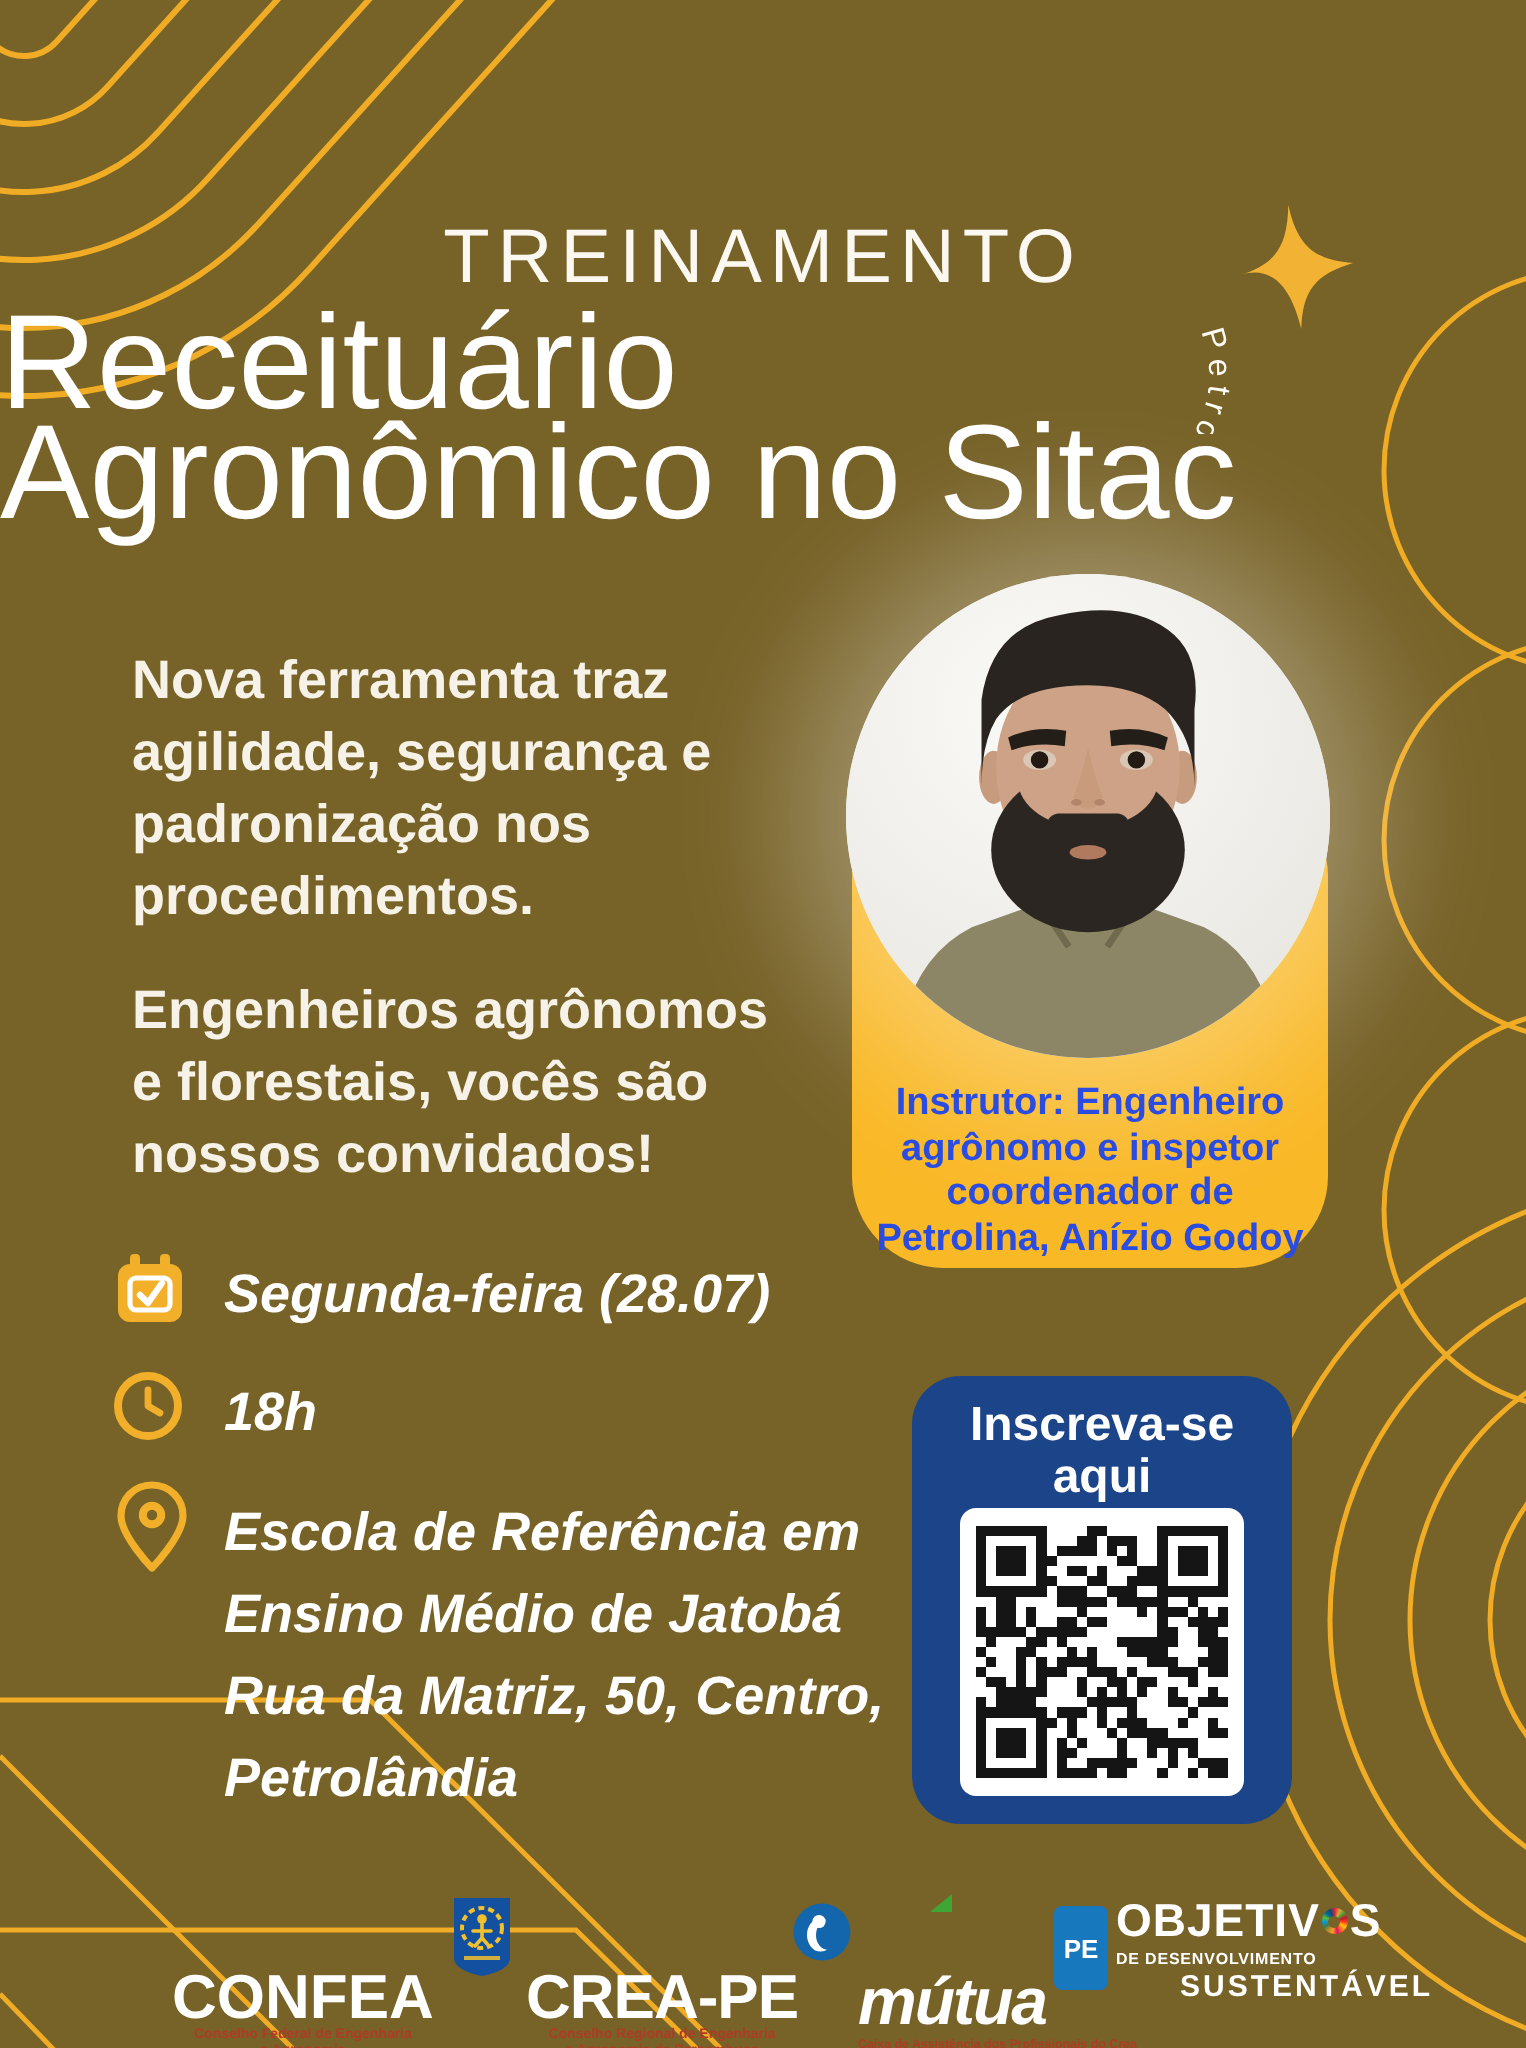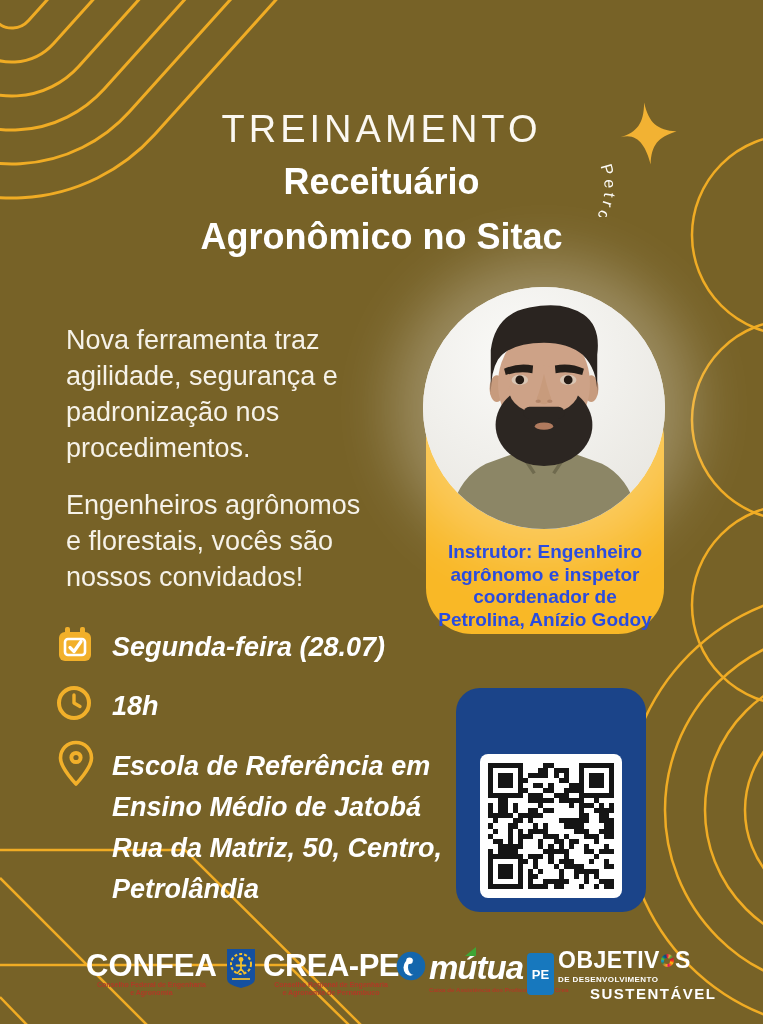--- a/index.html
+++ b/index.html
@@ -11,26 +11,26 @@
   }
   .abs{position:absolute;}
   svg{display:block;}
 
   
   .kicker{
     left:0; right:0; top:108px; text-align:center;
     font-size:38px; font-weight:500; letter-spacing:4px; color:#fbf8f1;
   }
   .title{
-    left:0; right:0; top:154px; text-align:center;
-    font-size:36px; line-height:55px; font-weight:700; color:#ffffff;
-  }
-
-  
-  .intro{left:66px; color:#f6f2e8; font-size:27px; line-height:36px; font-weight:400;}
+    left:0; right:0; top:154px; 
+    font-size:67px; line-height:55px; font-weight:400; color:#ffffff;
+  }
+
+  
+  .intro{left:66px; color:#f6f2e8; font-size:27px; line-height:36px; font-weight:700;}
   .intro-1{top:322px;}
   .intro-2{top:487px;}
 
   
   .instructor-bg{
     left:426px; top:392px; width:238px; height:242px;
     background:#f9b826; border-radius:46px;
   }
   .photo-circle{
     left:423px; top:287px; width:242px; height:242px; border-radius:50%;
@@ -55,21 +55,21 @@
     position:absolute; left:0; right:0; top:12px; text-align:center;
     color:#ffffff; font-weight:700; font-size:24px; line-height:26px;
   }
   .qr-panel{
     position:absolute; left:24px; top:66px; width:142px; height:144px;
     background:#ffffff; border-radius:8px;
   }
   .qr-panel svg{position:absolute; left:8px; top:9px;}
 
   
-  .logo-name{color:#ffffff; font-weight:800; line-height:1; white-space:nowrap;}
+  .logo-name{color:#ffffff; font-weight:800; line-height:1; white-space:nowrap;margin-top:33px;}
   .logo-sub{color:#b03a26; font-weight:700; font-size:7px; line-height:8px; text-align:center; white-space:nowrap;}
   .confea{left:86px;  top:950px; text-align:center;}
   .confea .logo-name{font-size:31px;}
   .crea-shield{left:225px; top:947px;}
   .creape{left:263px; top:950px; text-align:center;}
   .creape .logo-name{font-size:31px; letter-spacing:-0.5px;}
   .mutua{left:396px; top:951px;}
   .mutua-row{display:flex; align-items:flex-start;}
   .mutua-text-wrap{position:relative; margin-left:3px;}
   .mutua .logo-name{font-size:33px; letter-spacing:-1px; text-transform:lowercase;font-style:italic;}
@@ -219,20 +219,24 @@
     <circle cx="20" cy="17.5" r="4.6" stroke="#F2B02A" stroke-width="4" fill="none"></circle>
   </svg>
   <div class="abs detail-text loc-lines" style="left:112px;top:746px;">
     <div>Escola de Referência em</div>
     <div>Ensino Médio de Jatobá</div>
     <div>Rua da Matriz, 50, Centro,</div>
     <div>Petrolândia</div>
   </div>
 
   <div class="abs signup-box">
+    <div class="signup-cta">
+      <div>Inscreva-se</div>
+      <div>aqui</div>
+    </div>
     <div class="qr-panel">
       <svg width="126" height="126" viewBox="0 0 25 25" shape-rendering="crispEdges" fill="#151515">
           <path d="M0 0h1v1h-1zM1 0h1v1h-1zM2 0h1v1h-1zM3 0h1v1h-1zM4 0h1v1h-1zM5 0h1v1h-1zM6 0h1v1h-1zM11 0h1v1h-1zM12 0h1v1h-1zM18 0h1v1h-1zM19 0h1v1h-1zM20 0h1v1h-1zM21 0h1v1h-1zM22 0h1v1h-1zM23 0h1v1h-1zM24 0h1v1h-1zM0 1h1v1h-1zM6 1h1v1h-1zM10 1h1v1h-1zM11 1h1v1h-1zM13 1h1v1h-1zM14 1h1v1h-1zM15 1h1v1h-1zM18 1h1v1h-1zM24 1h1v1h-1zM0 2h1v1h-1zM2 2h1v1h-1zM3 2h1v1h-1zM4 2h1v1h-1zM6 2h1v1h-1zM8 2h1v1h-1zM9 2h1v1h-1zM10 2h1v1h-1zM11 2h1v1h-1zM13 2h1v1h-1zM15 2h1v1h-1zM18 2h1v1h-1zM20 2h1v1h-1zM21 2h1v1h-1zM22 2h1v1h-1zM24 2h1v1h-1zM0 3h1v1h-1zM2 3h1v1h-1zM3 3h1v1h-1zM4 3h1v1h-1zM6 3h1v1h-1zM7 3h1v1h-1zM14 3h1v1h-1zM15 3h1v1h-1zM18 3h1v1h-1zM20 3h1v1h-1zM21 3h1v1h-1zM22 3h1v1h-1zM24 3h1v1h-1zM0 4h1v1h-1zM2 4h1v1h-1zM3 4h1v1h-1zM4 4h1v1h-1zM6 4h1v1h-1zM9 4h1v1h-1zM10 4h1v1h-1zM12 4h1v1h-1zM16 4h1v1h-1zM17 4h1v1h-1zM18 4h1v1h-1zM20 4h1v1h-1zM21 4h1v1h-1zM22 4h1v1h-1zM24 4h1v1h-1zM0 5h1v1h-1zM6 5h1v1h-1zM7 5h1v1h-1zM11 5h1v1h-1zM12 5h1v1h-1zM15 5h1v1h-1zM16 5h1v1h-1zM17 5h1v1h-1zM18 5h1v1h-1zM24 5h1v1h-1zM0 6h1v1h-1zM1 6h1v1h-1zM2 6h1v1h-1zM3 6h1v1h-1zM4 6h1v1h-1zM5 6h1v1h-1zM6 6h1v1h-1zM8 6h1v1h-1zM9 6h1v1h-1zM10 6h1v1h-1zM13 6h1v1h-1zM14 6h1v1h-1zM15 6h1v1h-1zM18 6h1v1h-1zM19 6h1v1h-1zM20 6h1v1h-1zM21 6h1v1h-1zM22 6h1v1h-1zM23 6h1v1h-1zM24 6h1v1h-1zM2 7h1v1h-1zM3 7h1v1h-1zM8 7h1v1h-1zM9 7h1v1h-1zM10 7h1v1h-1zM11 7h1v1h-1zM12 7h1v1h-1zM14 7h1v1h-1zM15 7h1v1h-1zM16 7h1v1h-1zM17 7h1v1h-1zM18 7h1v1h-1zM21 7h1v1h-1zM0 8h1v1h-1zM2 8h1v1h-1zM3 8h1v1h-1zM5 8h1v1h-1zM10 8h1v1h-1zM16 8h1v1h-1zM18 8h1v1h-1zM19 8h1v1h-1zM20 8h1v1h-1zM22 8h1v1h-1zM24 8h1v1h-1zM0 9h1v1h-1zM2 9h1v1h-1zM3 9h1v1h-1zM5 9h1v1h-1zM8 9h1v1h-1zM9 9h1v1h-1zM11 9h1v1h-1zM12 9h1v1h-1zM18 9h1v1h-1zM21 9h1v1h-1zM22 9h1v1h-1zM23 9h1v1h-1zM24 9h1v1h-1zM0 10h1v1h-1zM1 10h1v1h-1zM2 10h1v1h-1zM3 10h1v1h-1zM4 10h1v1h-1zM6 10h1v1h-1zM7 10h1v1h-1zM8 10h1v1h-1zM9 10h1v1h-1zM10 10h1v1h-1zM18 10h1v1h-1zM19 10h1v1h-1zM22 10h1v1h-1zM23 10h1v1h-1zM1 11h1v1h-1zM5 11h1v1h-1zM6 11h1v1h-1zM8 11h1v1h-1zM14 11h1v1h-1zM15 11h1v1h-1zM16 11h1v1h-1zM17 11h1v1h-1zM18 11h1v1h-1zM19 11h1v1h-1zM22 11h1v1h-1zM23 11h1v1h-1zM24 11h1v1h-1zM0 12h1v1h-1zM4 12h1v1h-1zM5 12h1v1h-1zM9 12h1v1h-1zM11 12h1v1h-1zM15 12h1v1h-1zM16 12h1v1h-1zM17 12h1v1h-1zM18 12h1v1h-1zM23 12h1v1h-1zM24 12h1v1h-1zM1 13h1v1h-1zM4 13h1v1h-1zM6 13h1v1h-1zM8 13h1v1h-1zM9 13h1v1h-1zM10 13h1v1h-1zM11 13h1v1h-1zM17 13h1v1h-1zM18 13h1v1h-1zM19 13h1v1h-1zM22 13h1v1h-1zM23 13h1v1h-1zM24 13h1v1h-1zM0 14h1v1h-1zM4 14h1v1h-1zM6 14h1v1h-1zM7 14h1v1h-1zM8 14h1v1h-1zM11 14h1v1h-1zM12 14h1v1h-1zM13 14h1v1h-1zM15 14h1v1h-1zM19 14h1v1h-1zM20 14h1v1h-1zM21 14h1v1h-1zM23 14h1v1h-1zM24 14h1v1h-1zM1 15h1v1h-1zM2 15h1v1h-1zM4 15h1v1h-1zM6 15h1v1h-1zM10 15h1v1h-1zM13 15h1v1h-1zM14 15h1v1h-1zM16 15h1v1h-1zM17 15h1v1h-1zM21 15h1v1h-1zM2 16h1v1h-1zM3 16h1v1h-1zM4 16h1v1h-1zM5 16h1v1h-1zM6 16h1v1h-1zM10 16h1v1h-1zM12 16h1v1h-1zM14 16h1v1h-1zM16 16h1v1h-1zM19 16h1v1h-1zM23 16h1v1h-1zM0 17h1v1h-1zM2 17h1v1h-1zM3 17h1v1h-1zM4 17h1v1h-1zM5 17h1v1h-1zM11 17h1v1h-1zM12 17h1v1h-1zM13 17h1v1h-1zM14 17h1v1h-1zM15 17h1v1h-1zM19 17h1v1h-1zM20 17h1v1h-1zM22 17h1v1h-1zM23 17h1v1h-1zM24 17h1v1h-1zM0 18h1v1h-1zM1 18h1v1h-1zM2 18h1v1h-1zM3 18h1v1h-1zM4 18h1v1h-1zM5 18h1v1h-1zM6 18h1v1h-1zM8 18h1v1h-1zM9 18h1v1h-1zM10 18h1v1h-1zM12 18h1v1h-1zM15 18h1v1h-1zM21 18h1v1h-1zM0 19h1v1h-1zM6 19h1v1h-1zM7 19h1v1h-1zM9 19h1v1h-1zM12 19h1v1h-1zM14 19h1v1h-1zM15 19h1v1h-1zM16 19h1v1h-1zM20 19h1v1h-1zM23 19h1v1h-1zM0 20h1v1h-1zM2 20h1v1h-1zM3 20h1v1h-1zM4 20h1v1h-1zM6 20h1v1h-1zM9 20h1v1h-1zM13 20h1v1h-1zM15 20h1v1h-1zM16 20h1v1h-1zM17 20h1v1h-1zM18 20h1v1h-1zM23 20h1v1h-1zM24 20h1v1h-1zM0 21h1v1h-1zM2 21h1v1h-1zM3 21h1v1h-1zM4 21h1v1h-1zM6 21h1v1h-1zM8 21h1v1h-1zM10 21h1v1h-1zM14 21h1v1h-1zM17 21h1v1h-1zM18 21h1v1h-1zM19 21h1v1h-1zM20 21h1v1h-1zM21 21h1v1h-1zM0 22h1v1h-1zM2 22h1v1h-1zM3 22h1v1h-1zM4 22h1v1h-1zM6 22h1v1h-1zM8 22h1v1h-1zM9 22h1v1h-1zM14 22h1v1h-1zM17 22h1v1h-1zM19 22h1v1h-1zM21 22h1v1h-1zM0 23h1v1h-1zM6 23h1v1h-1zM8 23h1v1h-1zM11 23h1v1h-1zM12 23h1v1h-1zM13 23h1v1h-1zM14 23h1v1h-1zM15 23h1v1h-1zM19 23h1v1h-1zM22 23h1v1h-1zM23 23h1v1h-1zM24 23h1v1h-1zM0 24h1v1h-1zM1 24h1v1h-1zM2 24h1v1h-1zM3 24h1v1h-1zM4 24h1v1h-1zM5 24h1v1h-1zM6 24h1v1h-1zM8 24h1v1h-1zM9 24h1v1h-1zM10 24h1v1h-1zM11 24h1v1h-1zM13 24h1v1h-1zM14 24h1v1h-1zM18 24h1v1h-1zM21 24h1v1h-1zM23 24h1v1h-1zM24 24h1v1h-1z"></path>
         </svg>
     </div>
   </div>
 
   <div class="abs confea">
     <div class="logo-name">CONFEA</div>
     <div class="logo-sub">

